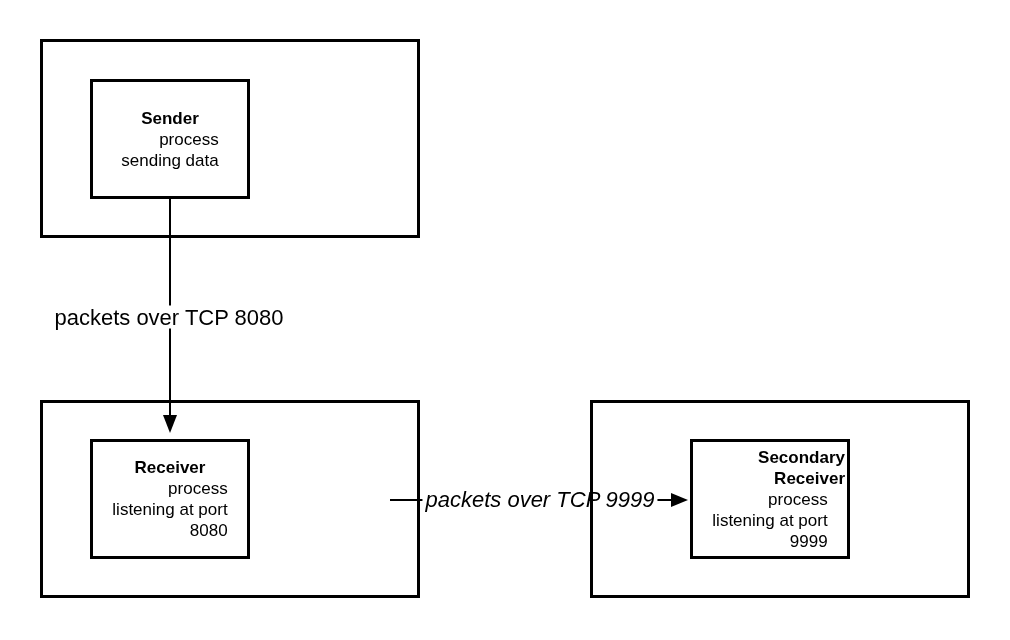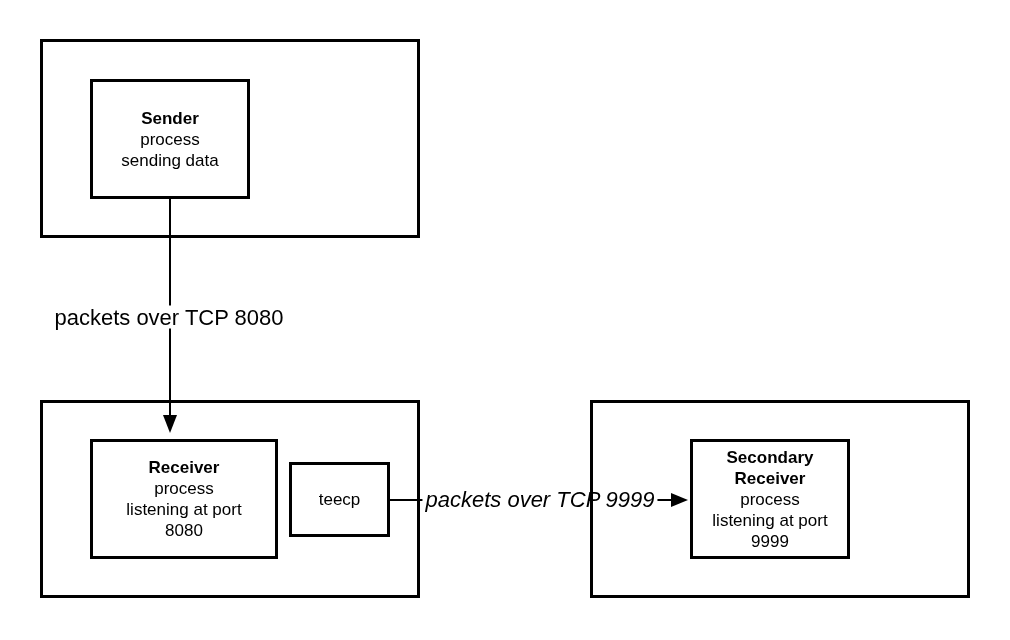--- a/index.html
+++ b/index.html
@@ -40,42 +40,42 @@
     z-index: 3;
   }
   .node-box {
     position: absolute;
     border: 3px solid #000000;
     background: transparent;
     display: flex;
     flex-direction: column;
     align-items: center;
     justify-content: center;
-    text-align: center;
+    text-align: right;
     font-size: 17px;
     line-height: 21px;
     z-index: 4;
     padding: 2px;
   }
   .node-title {
     font-weight: bold;
     white-space: normal;
     max-width: 150px;
   }
   .node-body {
     white-space: pre-line;
     max-width: 150px;
   }
   
   #rect-sender-host     { left: 40px;  top: 39px;  width: 380px; height: 199px; }
   #rect-receiver-host   { left: 40px;  top: 400px; width: 380px; height: 198px; }
   #rect-secondary-host  { left: 590px; top: 400px; width: 380px; height: 198px; }
 
   #node-sender          { left: 90px;  top: 79px;  width: 160px; height: 120px; }
-  #node-receiver        { left: 90px;  top: 439px; width: 188px; height: 120px; }
+  #node-receiver        { left: 90px;  top: 439px; width: 160px; height: 120px; }
   #node-teecp           { left: 289px; top: 462px; width: 101px; height: 75px; }
   #node-secondary       { left: 690px; top: 439px; width: 160px; height: 120px; }
 
   #label-tcp-8080 { left: 169px; top: 317px; }
   #label-tcp-9999 { left: 540px; top: 499px; font-style: italic; }
 </style>
 </head>
 <body>
 
 <div class="canvas">
@@ -104,23 +104,20 @@
 sending data</div>
   </div>
 
   <div class="node-box" id="node-receiver">
     <div class="node-title">Receiver</div>
     <div class="node-body">process
 listening at port
 8080</div>
   </div>
 
-  <div class="node-box" id="node-teecp">
-    <div class="node-body">teecp</div>
-  </div>
 
   <div class="node-box" id="node-secondary">
     <div class="node-title">Secondary Receiver</div>
     <div class="node-body">process
 listening at port
 9999</div>
   </div>
 
 </div>
 

